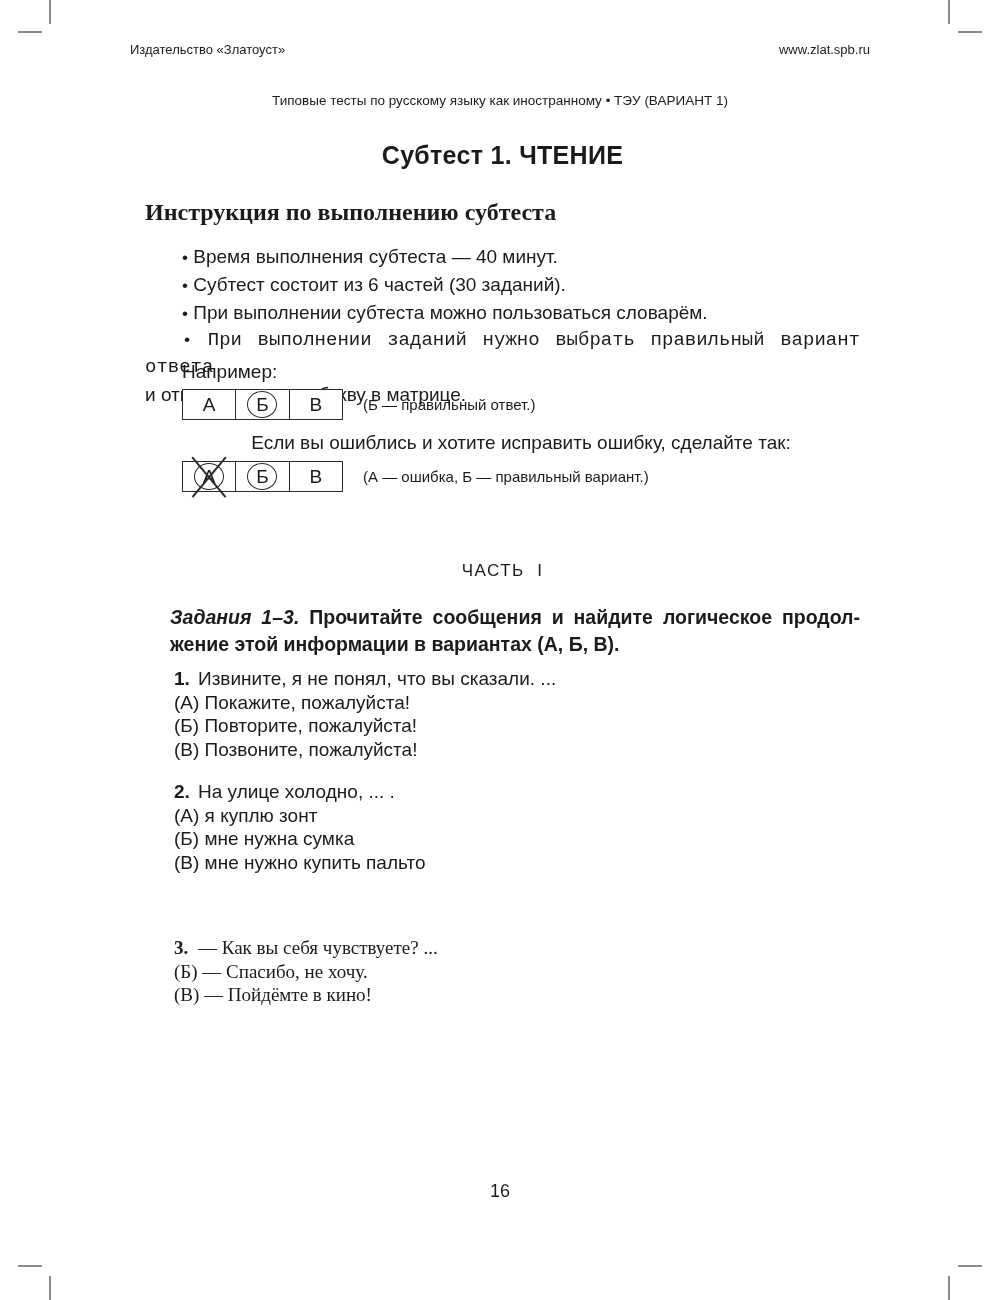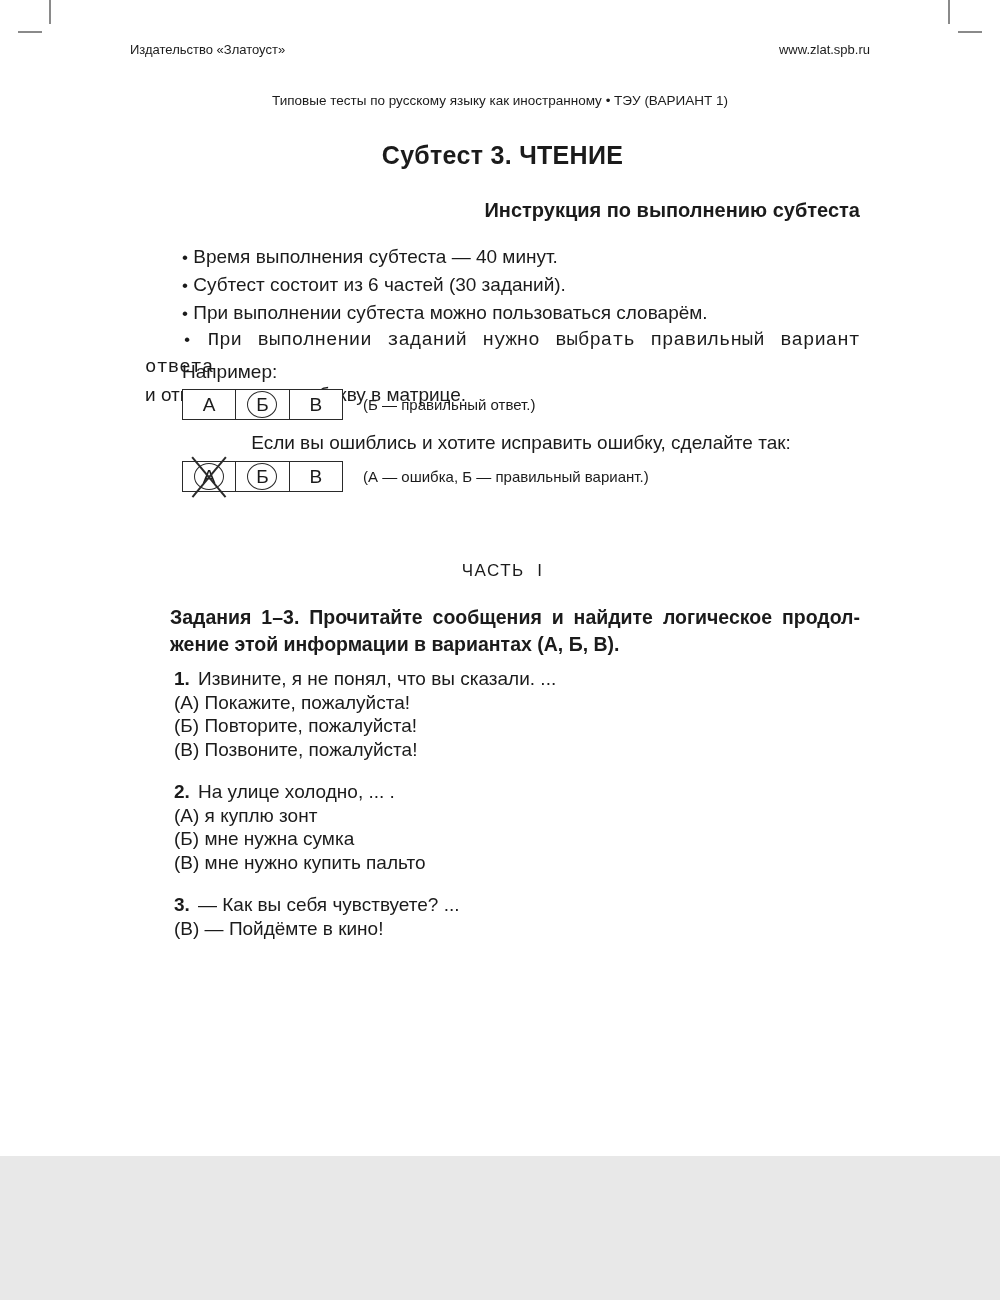--- a/index.html
+++ b/index.html
@@ -1,38 +1,38 @@
 <!DOCTYPE html>
 <html><head>
 <meta charset="utf-8">
 <style>
   * { margin:0; padding:0; box-sizing:border-box; }
   html,body { background:#e8e8e8; }
   #page {
-    position:relative; width:1000px; height:1156px; background:#ffffff;
+    position:relative; width:1000px; height:1300px; background:#ffffff;
     font-family:"Liberation Sans","DejaVu Sans",sans-serif; color:#1b1b1b;
     overflow:hidden; margin:0 auto;
   }
   
   .mark { position:absolute; background:#8a8a8a; }
   .mark.v { width:2px; height:24px; }
   .mark.h { width:24px; height:2px; }
   .tl-v { left:49px; top:0; }      .tl-h { left:18px; top:31px; }
   .tr-v { left:948px; top:0; }     .tr-h { left:958px; top:31px; }
   .bl-v { left:49px; top:1276px; } .bl-h { left:18px; top:1265px; }
   .br-v { left:948px; top:1276px; }.br-h { left:958px; top:1265px; }
 
   .hdr-left  { position:absolute; top:42px; left:130px; font-size:13px; }
   .hdr-right { position:absolute; top:42px; right:130px; font-size:13px;text-align:center; }
   .running   { position:absolute; top:93px; left:0; right:0; text-align:center; font-size:13.5px; }
 
   .content-abs { position:absolute; left:145px; width:715px; }
 
   #title    { top:141px; text-align:center; font-size:25px; font-weight:bold; letter-spacing:.3px; }
-  #subtitle { top:199px; text-align:right; font-size:20px; font-weight:bold; }
+  #subtitle { top:199px; text-align:left; font-size:24px; font-weight:bold;font-family:Liberation Serif, serif; }
 
   #bullets { top:243px; font-size:19px; line-height:27px; }
   .iline { text-indent:37px; }
   .dot { font-size:17px; }
   .jline { text-align:justify; text-align-last:justify; text-indent:37px;font-family:Liberation Mono, monospace; }
 
   #example-label { top:361px; font-size:19px; text-indent:37px; }
   #mistake-note  { top:432px; font-size:19px; text-indent:37px;text-align:center; }
 
   .box-row { display:flex; align-items:center; }
@@ -49,24 +49,24 @@
     width:52px; height:1.6px; background:#2a2a2a; z-index:2;
   }
   .crossed::before { transform:translate(-50%,-50%) rotate(50deg); }
   .crossed::after  { transform:translate(-50%,-50%) rotate(-50deg); }
   .box-caption { margin-left:20px; font-size:15px; white-space:nowrap; }
 
   #part-heading { top:561px; text-align:center; font-size:17px; letter-spacing:1.5px; white-space:pre; }
 
   #task { top:604px; left:170px; width:690px; font-size:19.5px; font-weight:bold; line-height:27px; }
   #task .jl1 { text-align:justify; text-align-last:justify; }
-  .task-lead { }
+  .task-lead { font-style:italic; }
 
   .question { position:absolute; left:174px; font-size:19px; line-height:23.5px; }
-  #q1 { top:667px; } #q2 { top:780px; } #q3 { top:893px; }
+  #q1 { top:667px; } #q2 { top:780px; } #q3 { top:936px;font-family:Liberation Serif, serif; }
   .qnum { font-weight:bold; display:inline-block; min-width:24px; }
   .opt { }
 
   #page-number { position:absolute; top:1181px; left:0; right:0; text-align:center; font-size:18px; }
 </style>
 </head>
 <body>
 
 <div id="page">
 
@@ -76,21 +76,21 @@
   <div class="mark h tr-h"></div>
   <div class="mark v bl-v"></div>
   <div class="mark h bl-h"></div>
   <div class="mark v br-v"></div>
   <div class="mark h br-h"></div>
 
   <div class="hdr-left">Издательство «Златоуст»</div>
   <div class="hdr-right">www.zlat.spb.ru</div>
   <div class="running">Типовые тесты по русскому языку как иностранному • ТЭУ (ВАРИАНТ 1)</div>
 
-  <div id="title" class="content-abs">Субтест 3. ЧТЕНИЕ</div>
+  <div id="title" class="content-abs">Субтест 1. ЧТЕНИЕ</div>
   <div id="subtitle" class="content-abs">Инструкция по выполнению субтеста</div>
 
   <div id="bullets" class="content-abs">
     <div class="iline"><span class="dot">•</span>&nbsp;<span>Время выполнения субтеста — 40 минут.</span></div>
     <div class="iline"><span class="dot">•</span>&nbsp;<span>Субтест состоит из 6 частей (30 заданий).</span></div>
     <div class="iline"><span class="dot">•</span>&nbsp;<span>При выполнении субтеста можно пользоваться словарём.</span></div>
     <div class="jline"><span class="dot">•</span>&nbsp;<span>При выполнении заданий нужно выбрать правильный вариант ответа</span></div>
     <div>и отметить нужную букву в матрице.</div>
   </div>
 
@@ -150,18 +150,19 @@
 
   <div id="q2" class="question">
     <div><span class="qnum">2.</span><span>На улице холодно, ... .</span></div>
     <div class="opt">(А) я куплю зонт</div>
     <div class="opt">(Б) мне нужна сумка</div>
     <div class="opt">(В) мне нужно купить пальто</div>
   </div>
 
   <div id="q3" class="question">
     <div><span class="qnum">3.</span><span>— Как вы себя чувствуете? ...</span></div>
+    <div class="opt">(Б) — Спасибо, не хочу.</div>
     <div class="opt">(В) — Пойдёмте в кино!</div>
   </div>
 
   <div id="page-number">16</div>
 
 </div>
 
 </body></html>

